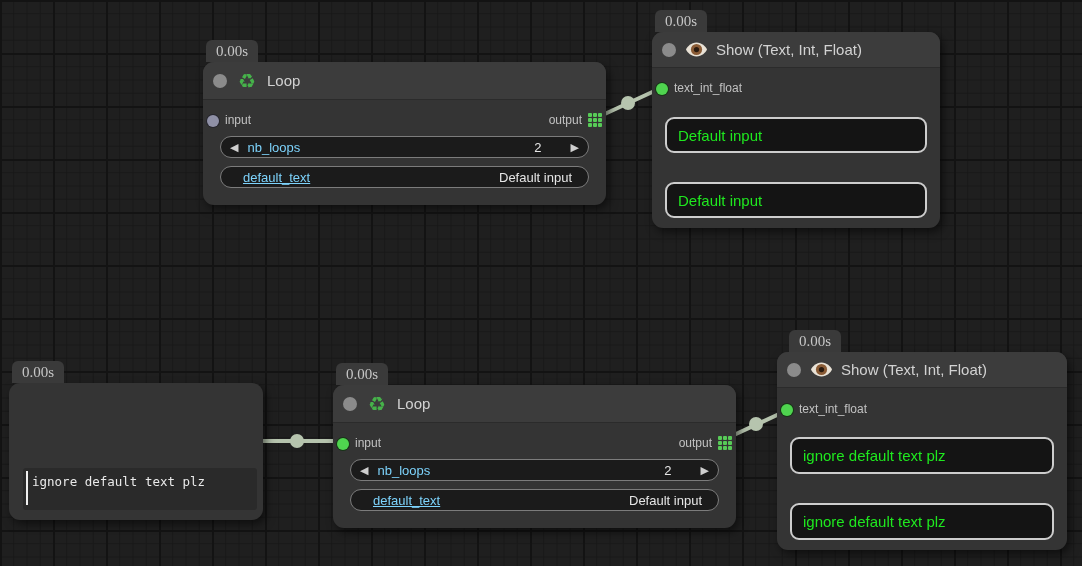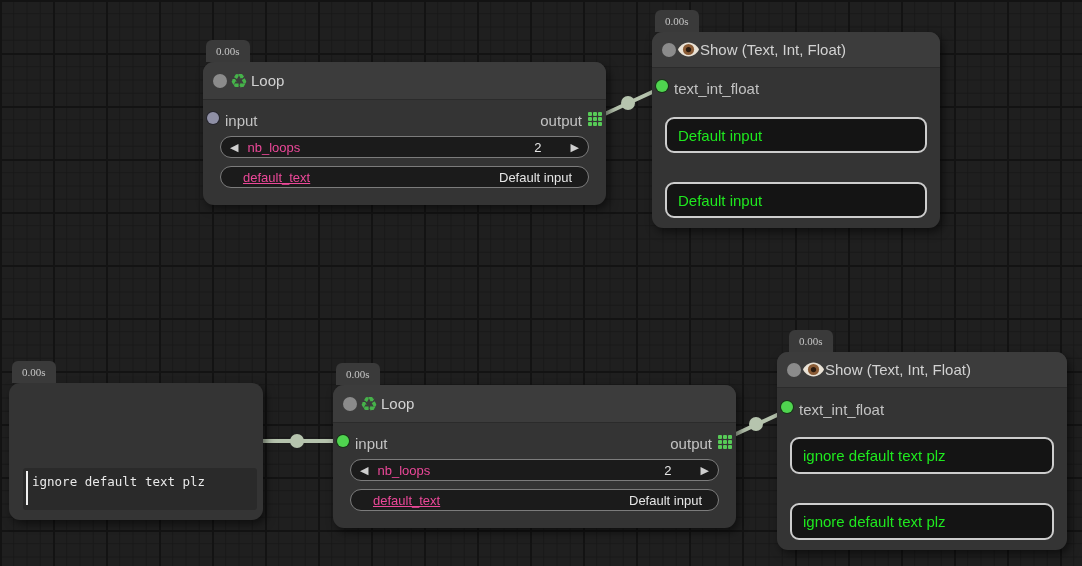--- a/index.html
+++ b/index.html
@@ -17,51 +17,51 @@
   }
   .linklayer { position:absolute; left:0; top:0; z-index:1; }
   .node {
     position:absolute; z-index:2; background:#343434; border-radius:11px;
     box-shadow:3px 4px 10px rgba(0,0,0,.55);
   }
   .badge {
     position:absolute; top:-22px; left:3px; height:22px; z-index:1;
     background:#3a3a3a; border-radius:6px 6px 0 0; padding:0 10px;
     display:flex; align-items:center;
-    font-family:"Liberation Serif", serif; font-size:11px; color:#c6c6c6;
+    font-family:"Liberation Serif", serif; font-size:15px; color:#c6c6c6;
   }
   .badge.inset { left:12px; }
   .titlebar {
     position:absolute; left:0; top:0; right:0; height:38px;
     background:#3c3c3c; border-radius:11px 11px 0 0;
     border-bottom:1px solid #2b2b2b;
-    display:flex; align-items:center; gap:1px; padding:0 10px; cursor:move;
+    display:flex; align-items:center; gap:9px; padding:0 10px; cursor:move;
   }
   .titlebar.slim { height:36px; }
   .status-dot { width:14px; height:14px; border-radius:50%; background:#8b8b8b; flex:0 0 auto; }
   .nicon { width:22px; height:22px; display:flex; align-items:center; justify-content:center; flex:0 0 auto; }
   .recycle-glyph { font-family:"DejaVu Sans", sans-serif; font-size:20px; line-height:1; color:#46b24a; }
   .ntitle { font-size:15px; color:#d2d2d2; white-space:nowrap; }
   .slot-row {
     position:absolute; left:0; right:0; height:24px;
     display:flex; align-items:center; justify-content:space-between; padding:0 4px;
   }
-  .slot { display:flex; align-items:flex-start; gap:6px; font-size:15px; color:#c2c2c2; }
+  .slot { display:flex; align-items:flex-end; gap:6px; font-size:12px; color:#c2c2c2; }
   .dot { width:12px; height:12px; border-radius:50%; flex:0 0 auto; }
   .dot.green { background:#4fd44f; box-shadow:0 0 0 1px #173517; }
   .dot.lavender { background:#8f90a6; box-shadow:0 0 0 1px #26262e; }
   .grid-icon { flex:0 0 auto; display:block; }
   .widget {
     position:absolute; left:17px; right:17px; height:22px;
     background:#1b1b1b; border:1px solid #7c7c7c; border-radius:12px;
     display:flex; align-items:center; font-size:13px; cursor:pointer; overflow:hidden;
   }
   .warrow { color:#cfcfcf; font-size:11px; padding:0 9px; line-height:1;
             font-family:"DejaVu Sans", sans-serif; }
-  .wlabel { color:#ec4899; }
+  .wlabel { color:#7dd3fc; }
   .wlabel.pad { padding-left:22px;text-decoration:underline; }
   .wvalue { color:#e6e6e6; margin-left:auto; }
   .wvalue.num { margin-right:20px; }
   .wvalue.txt { padding-right:16px; }
   .display-box {
     position:absolute; left:13px; right:13px;
     background:#141414; border:2px solid #cdcdcd; border-radius:9px;
     display:flex; align-items:center; padding:0 11px;
     font-size:15px; color:#1fe81f; overflow:hidden; white-space:nowrap;
   }

